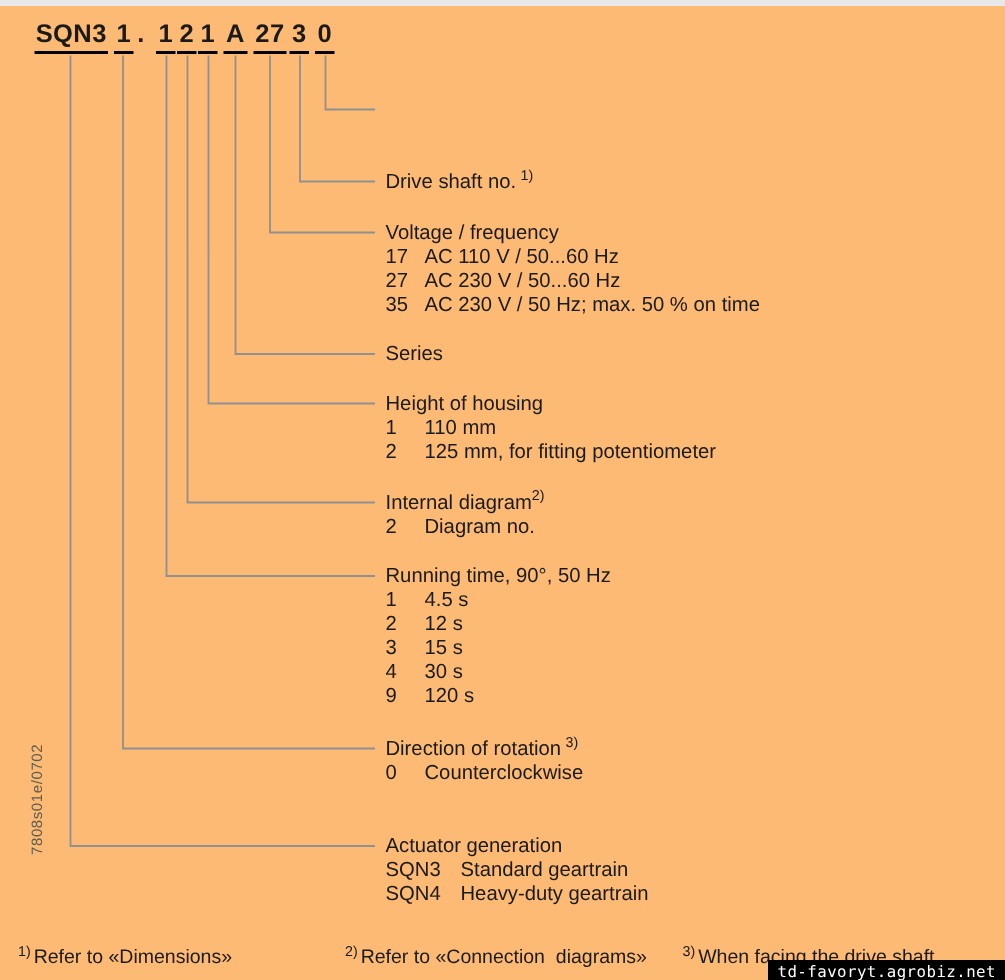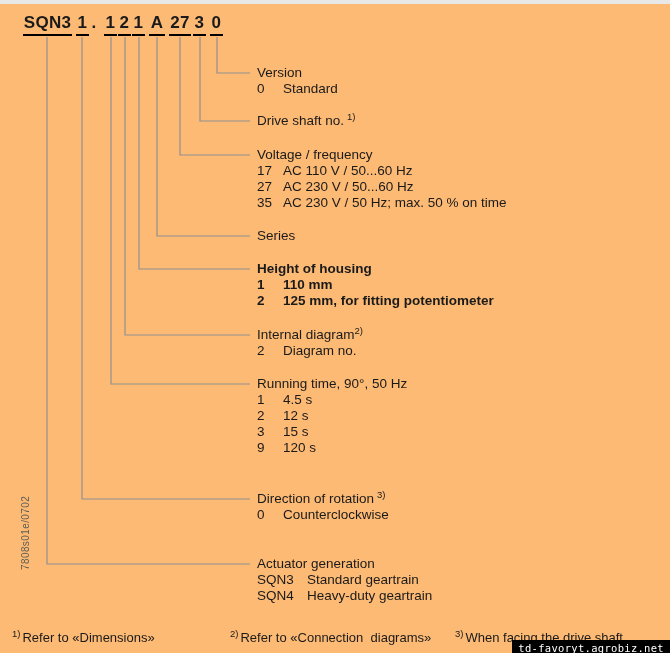--- a/index.html
+++ b/index.html
@@ -61,56 +61,53 @@
     <span class="code-seg no-underline" style="left:90px; width:8px;">.</span>
     <span class="code-seg" style="left:104px; width:13px;">1</span>
     <span class="code-seg" style="left:118px; width:13px;">2</span>
     <span class="code-seg" style="left:132px; width:13px;">1</span>
     <span class="code-seg" style="left:149px; width:16px;">A</span>
     <span class="code-seg" style="left:169px; width:22px;">27</span>
     <span class="code-seg" style="left:193px; width:13px;">3</span>
     <span class="code-seg" style="left:210px; width:13px;">0</span>
   </div>
 
-  <div class="section" style="top:61px;">
-    <div class="sec-title">Version</div>
-    <div class="item"><span class="icode">0</span><span>Standard</span></div>
-  </div>
 
   <div class="section" style="top:109px;">
     <div class="sec-title"><span>Drive shaft no.</span><span class="sup">1)</span></div>
   </div>
 
   <div class="section" style="top:143px;">
     <div class="sec-title">Voltage / frequency</div>
     <div class="item"><span class="icode">17</span><span>AC 110 V / 50...60 Hz</span></div>
     <div class="item"><span class="icode">27</span><span>AC 230 V / 50...60 Hz</span></div>
     <div class="item"><span class="icode">35</span><span>AC 230 V / 50 Hz; max. 50 % on time</span></div>
   </div>
 
   <div class="section" style="top:224px;">
     <div class="sec-title">Series</div>
   </div>
 
-  <div class="section" style="top:257px;font-weight:bold;">
+  <div class="section" style="top:257px;">
     <div class="sec-title">Height of housing</div>
     <div class="item"><span class="icode">1</span><span>110 mm</span></div>
     <div class="item"><span class="icode">2</span><span>125 mm, for fitting potentiometer</span></div>
   </div>
 
   <div class="section" style="top:323px;">
     <div class="sec-title"><span>Internal diagram</span><span class="sup tight">2)</span></div>
     <div class="item"><span class="icode">2</span><span>Diagram no.</span></div>
   </div>
 
   <div class="section" style="top:372px;">
     <div class="sec-title">Running time, 90°, 50 Hz</div>
     <div class="item"><span class="icode">1</span><span>4.5 s</span></div>
     <div class="item"><span class="icode">2</span><span>12 s</span></div>
     <div class="item"><span class="icode">3</span><span>15 s</span></div>
+    <div class="item"><span class="icode">4</span><span>30 s</span></div>
     <div class="item"><span class="icode">9</span><span>120 s</span></div>
   </div>
 
   <div class="section" style="top:487px;">
     <div class="sec-title"><span>Direction of rotation</span><span class="sup">3)</span></div>
     <div class="item"><span class="icode">0</span><span>Counterclockwise</span></div>
   </div>
 
   <div class="section wide-code" style="top:552px;">
     <div class="sec-title">Actuator generation</div>

